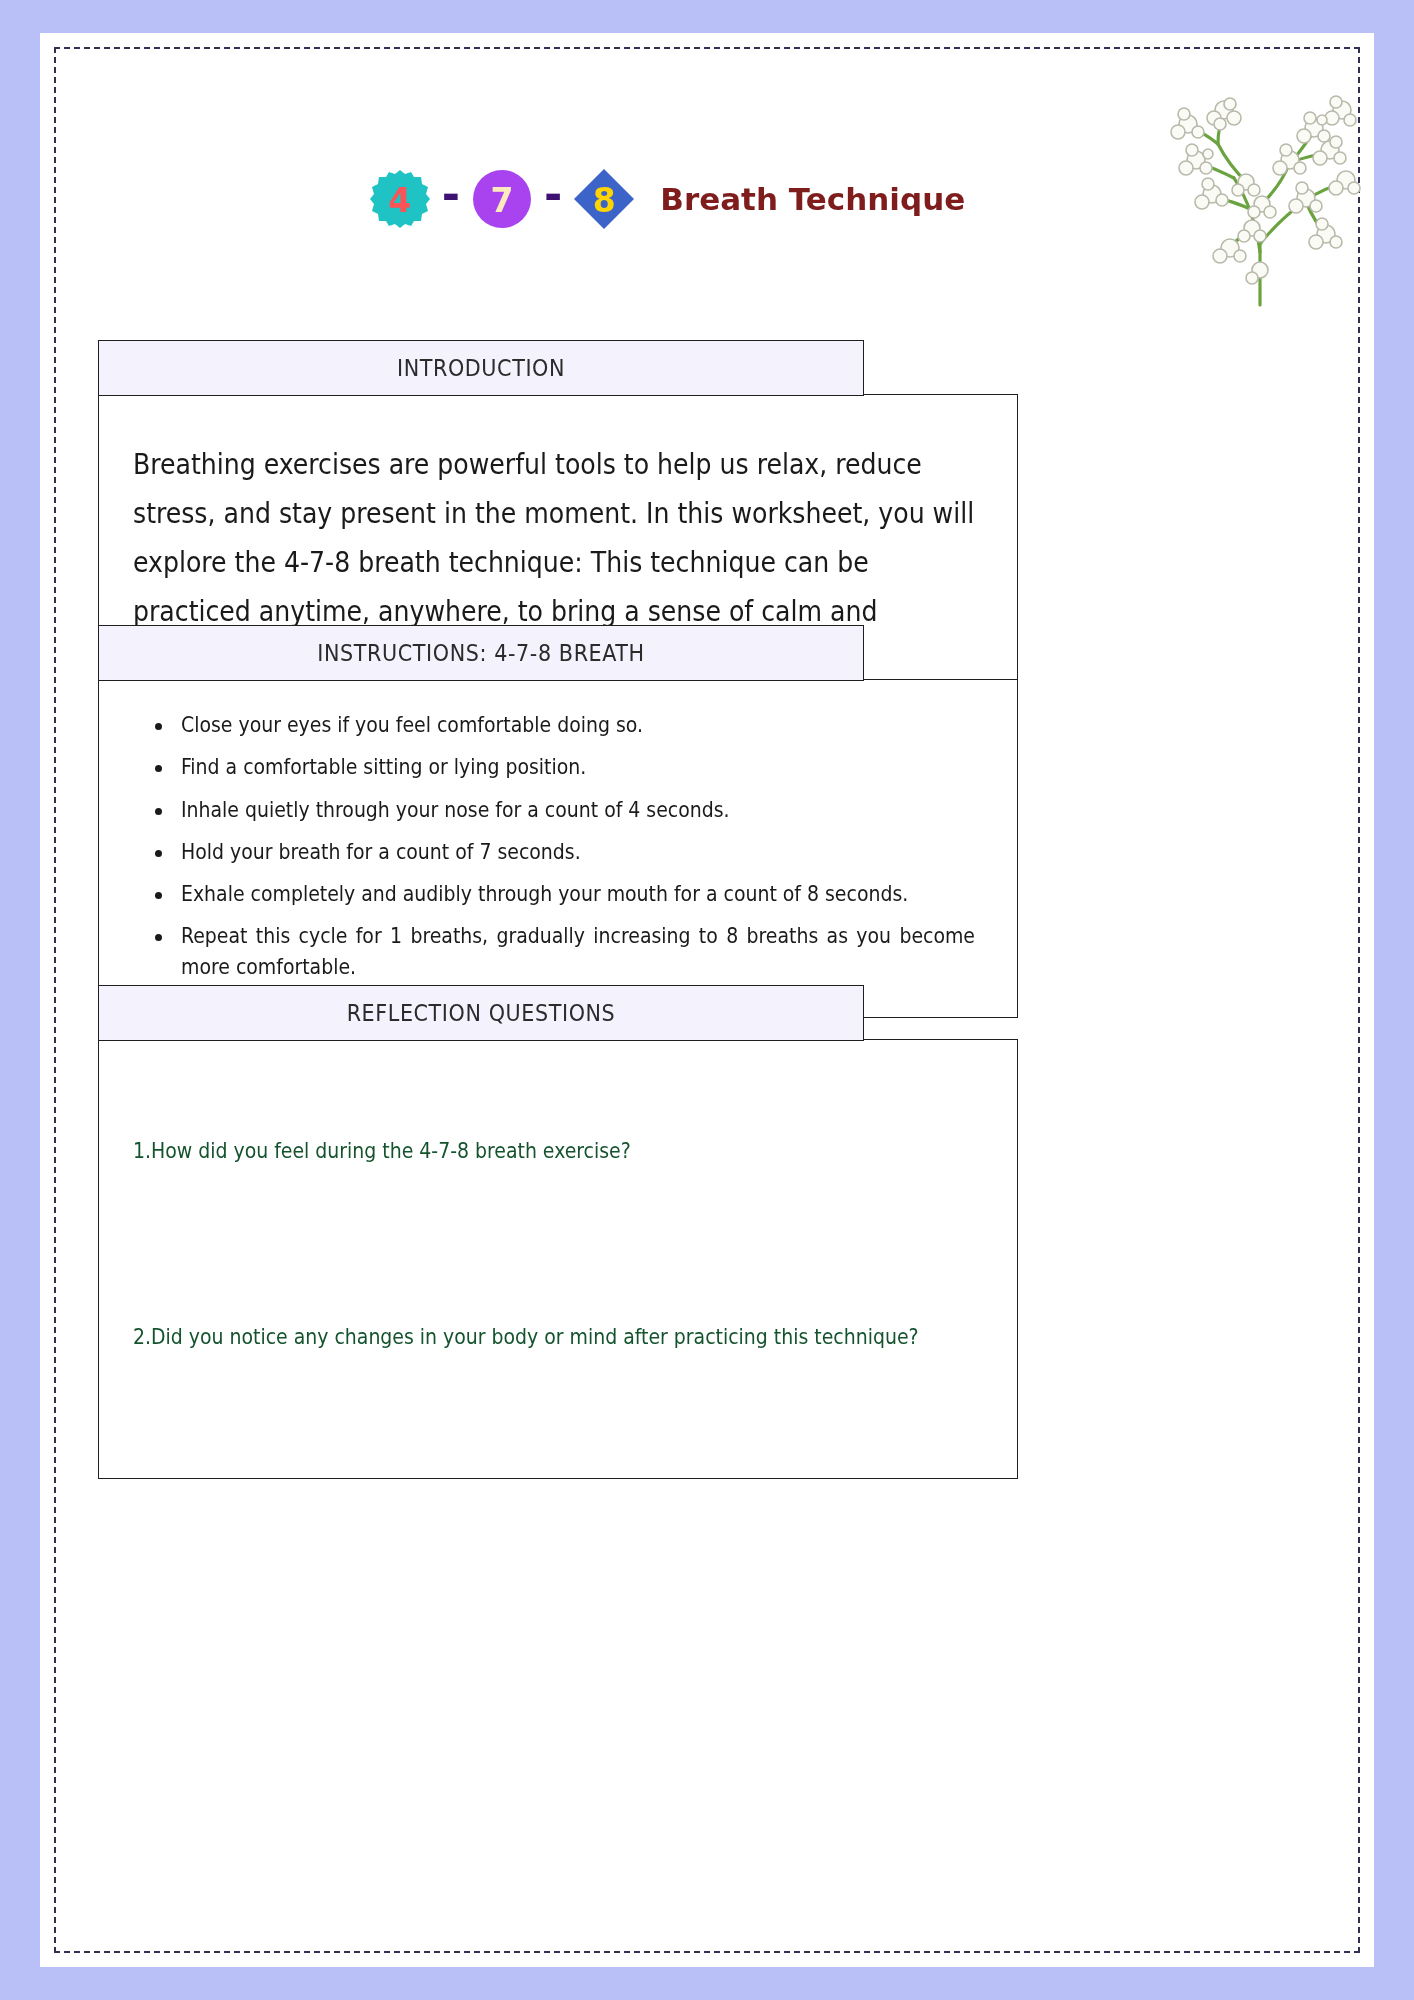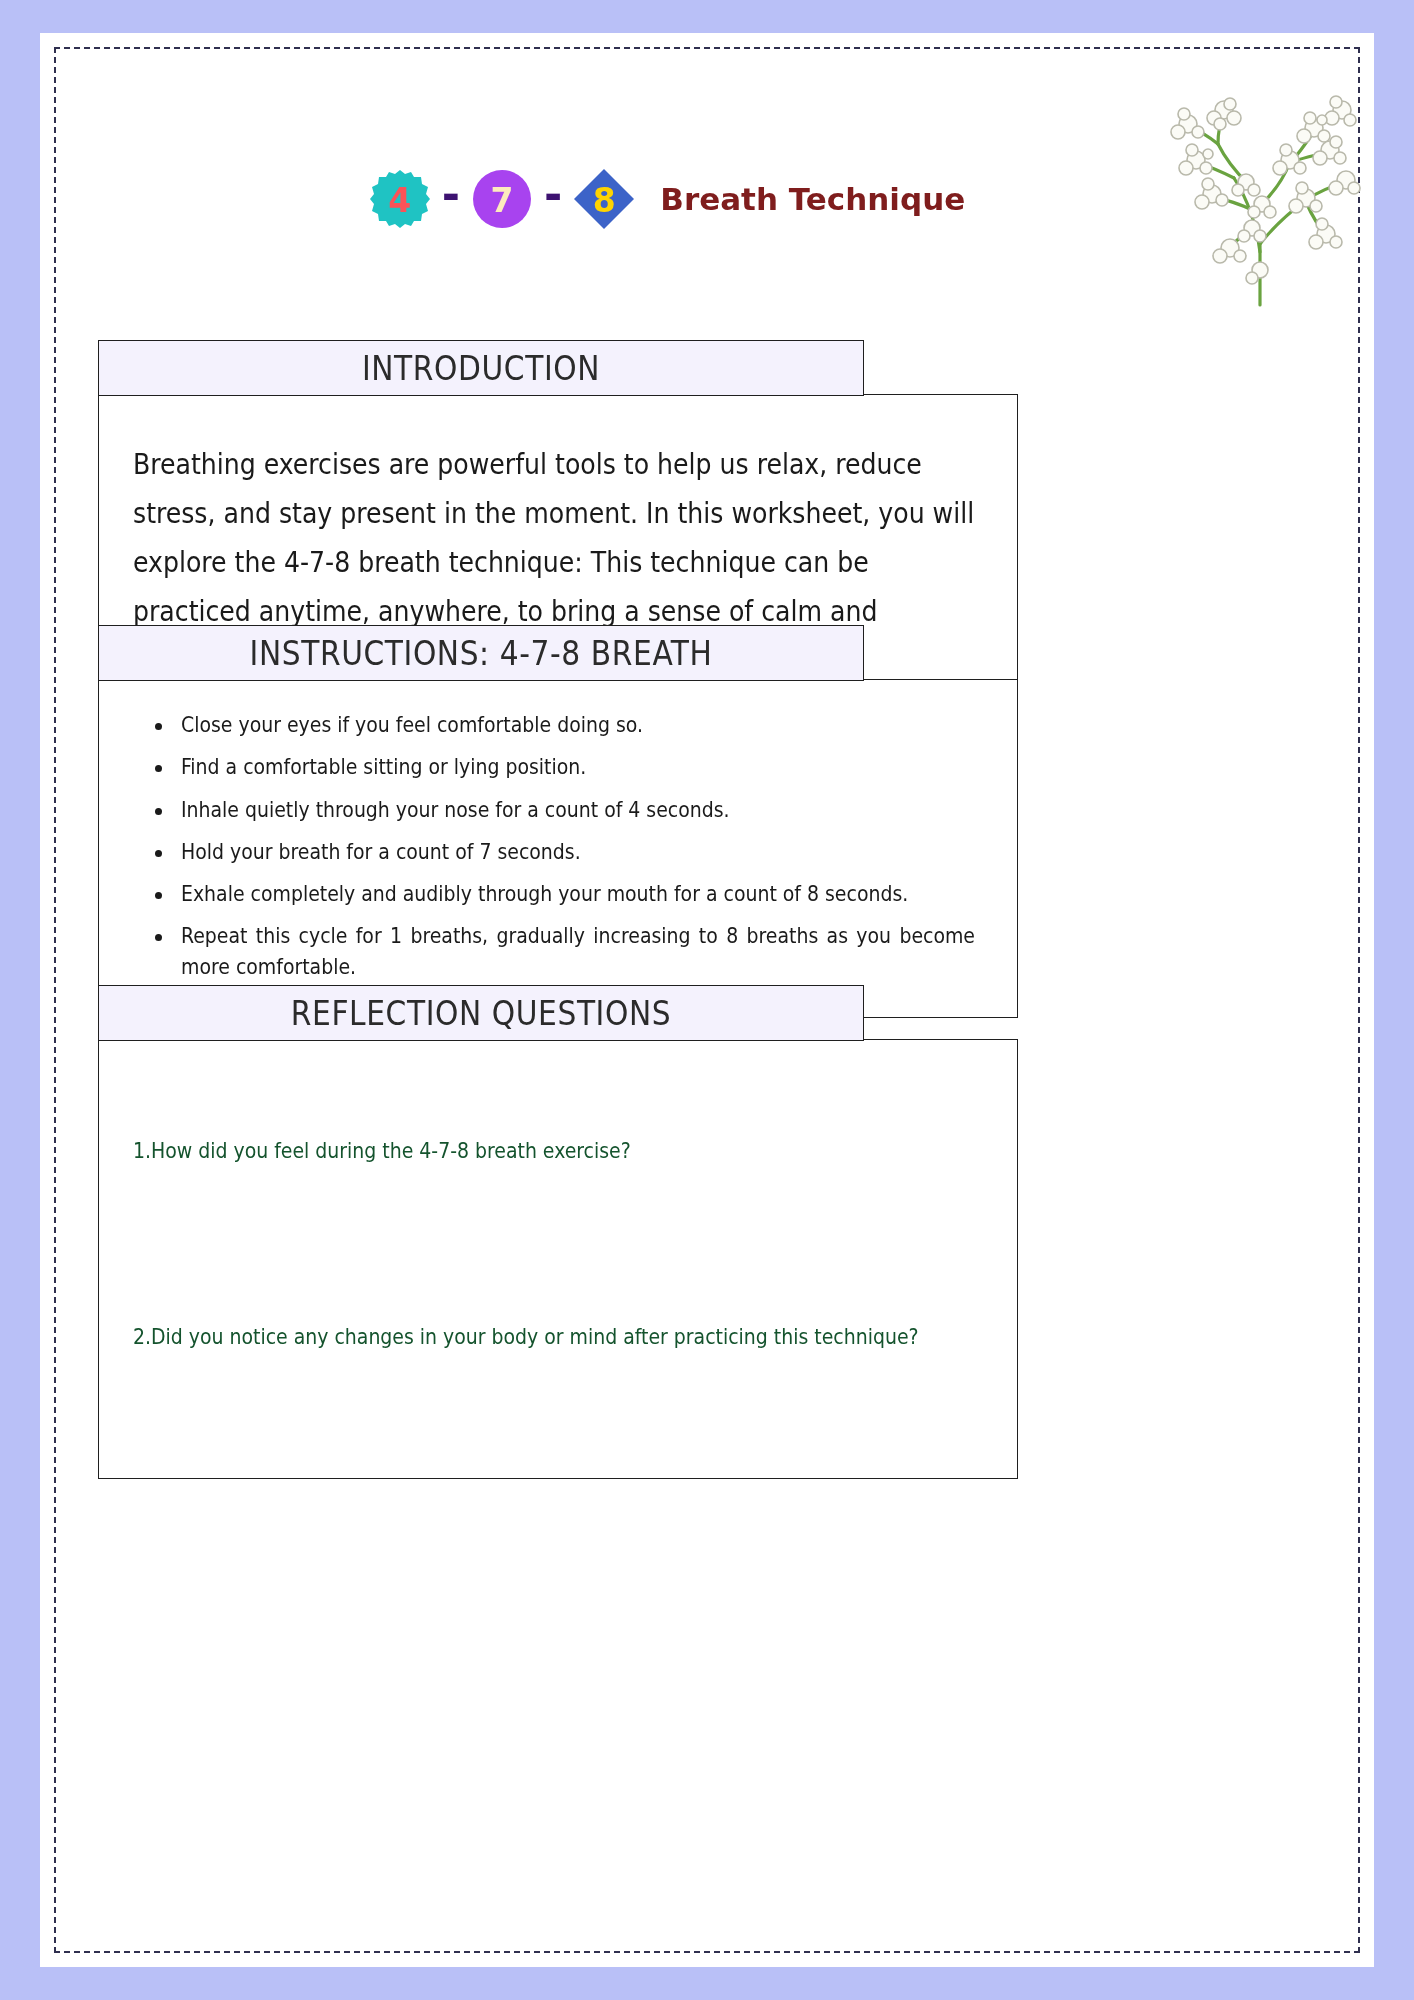--- a/index.html
+++ b/index.html
@@ -138,21 +138,21 @@
     background: #f4f2fd;
     border: 1.6px solid #1f1f1f;
     box-sizing: border-box;
     display: flex;
     align-items: center;
     justify-content: center;
     z-index: 2;
   }
   .section-head-title {
     font-family: "DejaVu Sans Condensed", "DejaVu Sans", sans-serif;
-    font-size: 33px;
+    font-size: 23px;
     font-weight: 400;
     color: #2b2b2b;
     letter-spacing: 0.6px;
   }
   .section-body {
     position: relative;
     margin-top: -1.6px;
     border: 1.6px solid #1f1f1f;
     box-sizing: border-box;
     background: #ffffff;

